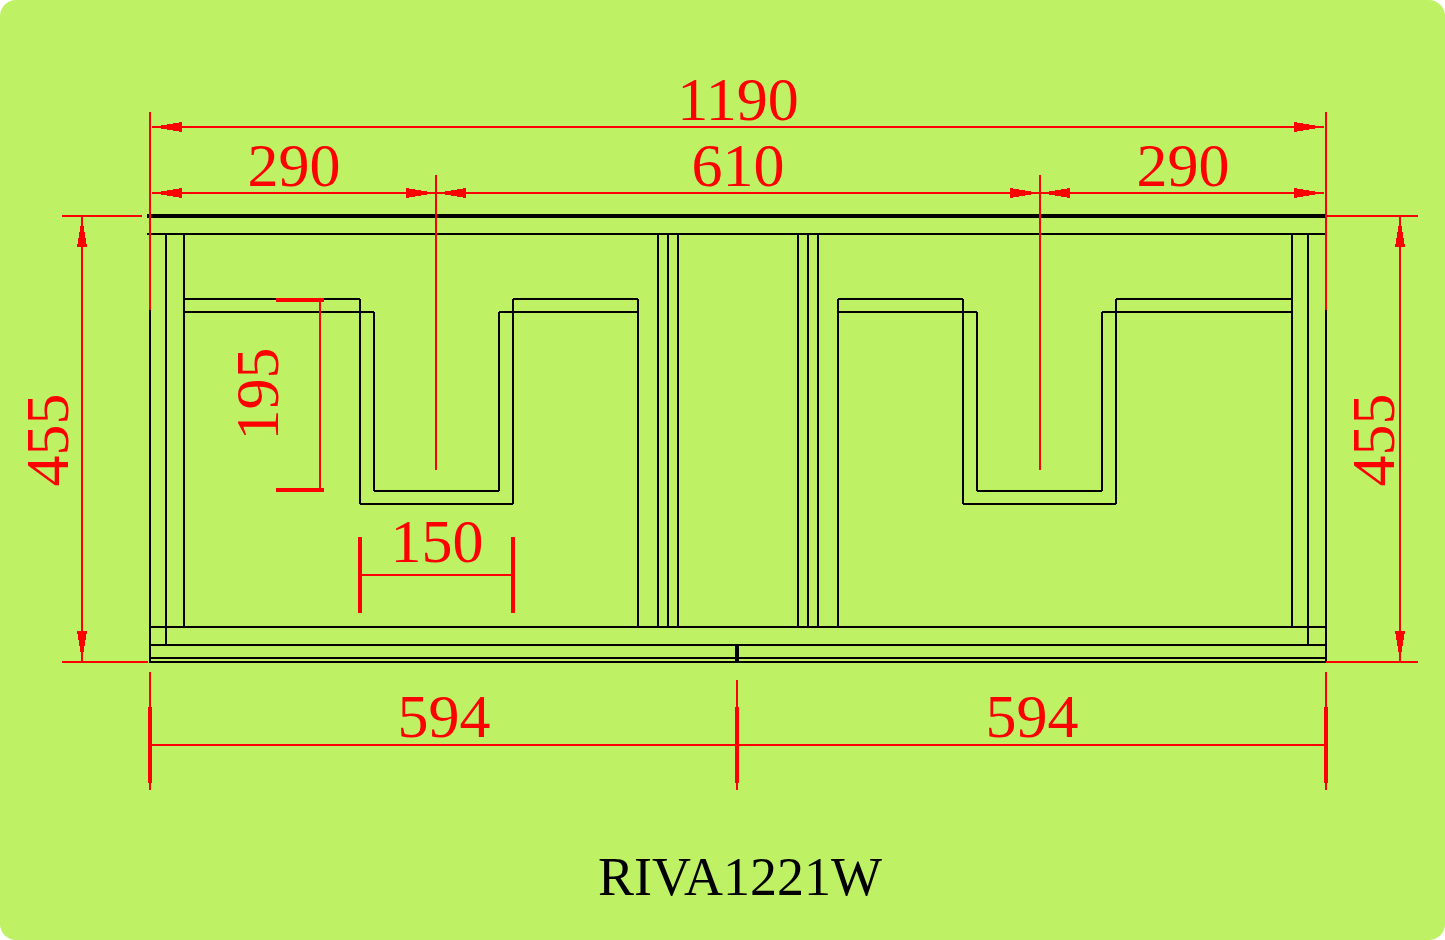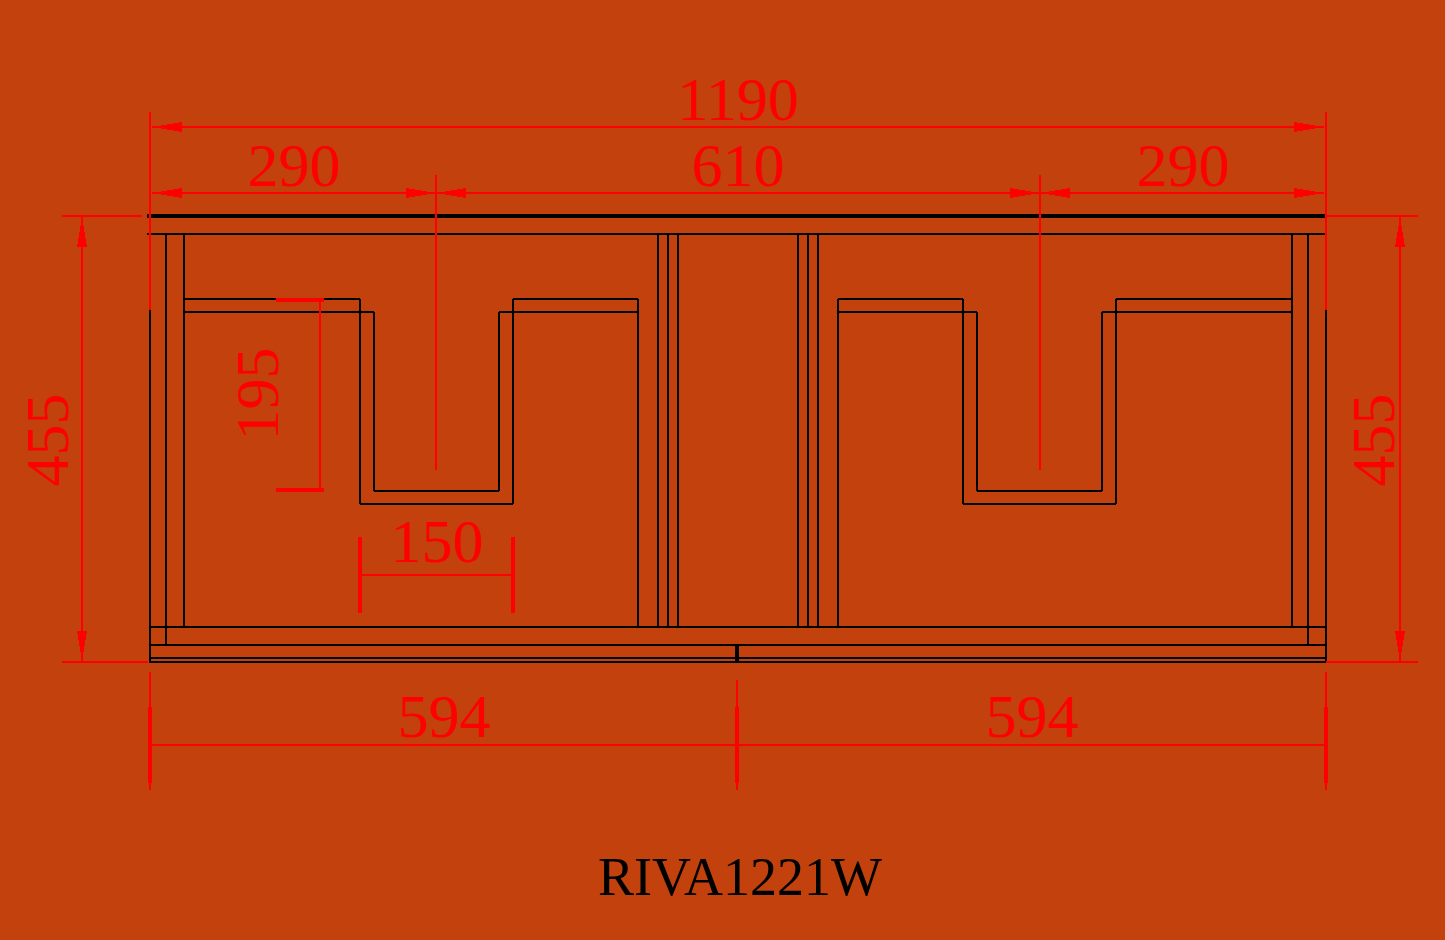--- a/index.html
+++ b/index.html
@@ -4,22 +4,23 @@
 <style>
   html, body {
     margin: 0;
     padding: 0;
     background: #ffffff;
   }
   .stage {
     position: relative;
     width: 1445px;
     height: 940px;
-    background: #c2410c;
+    background: #bef264;
     overflow: hidden;
+    border-radius: 16px;
   }
   svg { display: block; }
   .blk  { stroke: #000000; fill: none; stroke-width: 2.6; }
   .blk-thick { stroke: #000000; fill: none; stroke-width: 4; }
   .blk-thin  { stroke: #000000; fill: none; stroke-width: 2; }
   .red  { stroke: #fe0000; fill: none; stroke-width: 2.2; }
   .red-bar { stroke: #fe0000; fill: none; stroke-width: 4; }
   .red-arrow { fill: #fe0000; stroke: none; }
   text.dim {
     fill: #fe0000;

